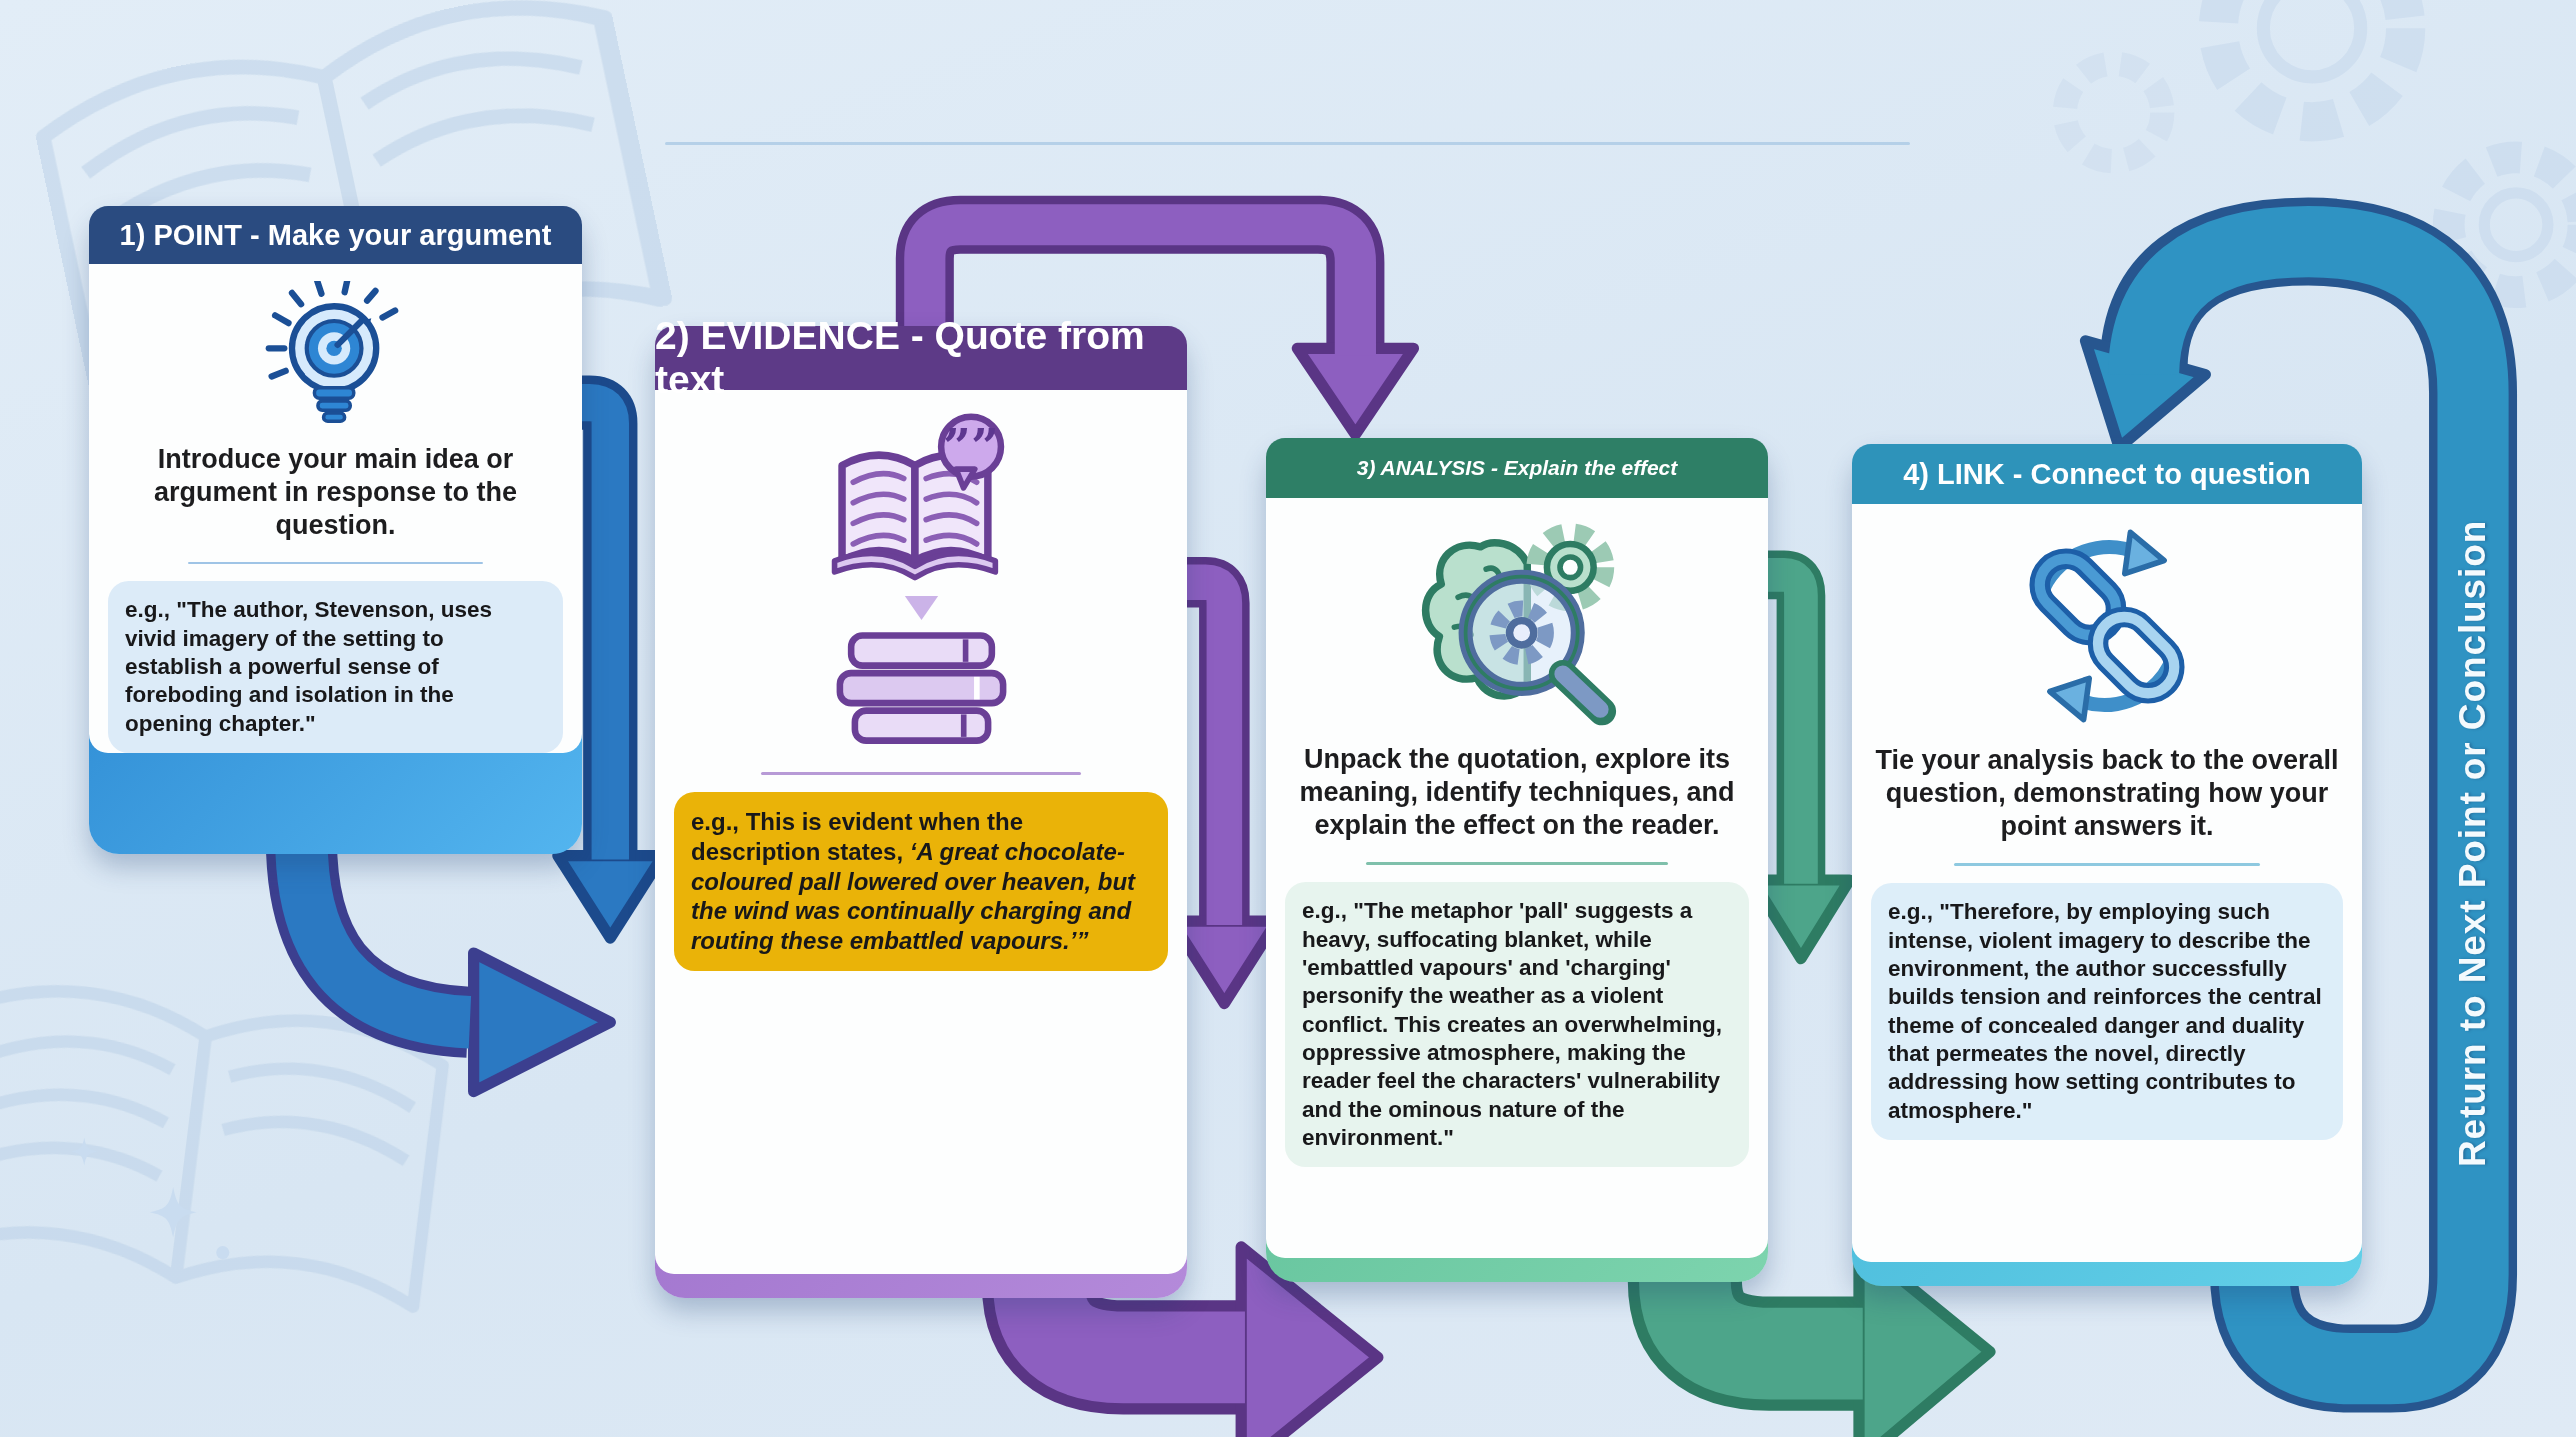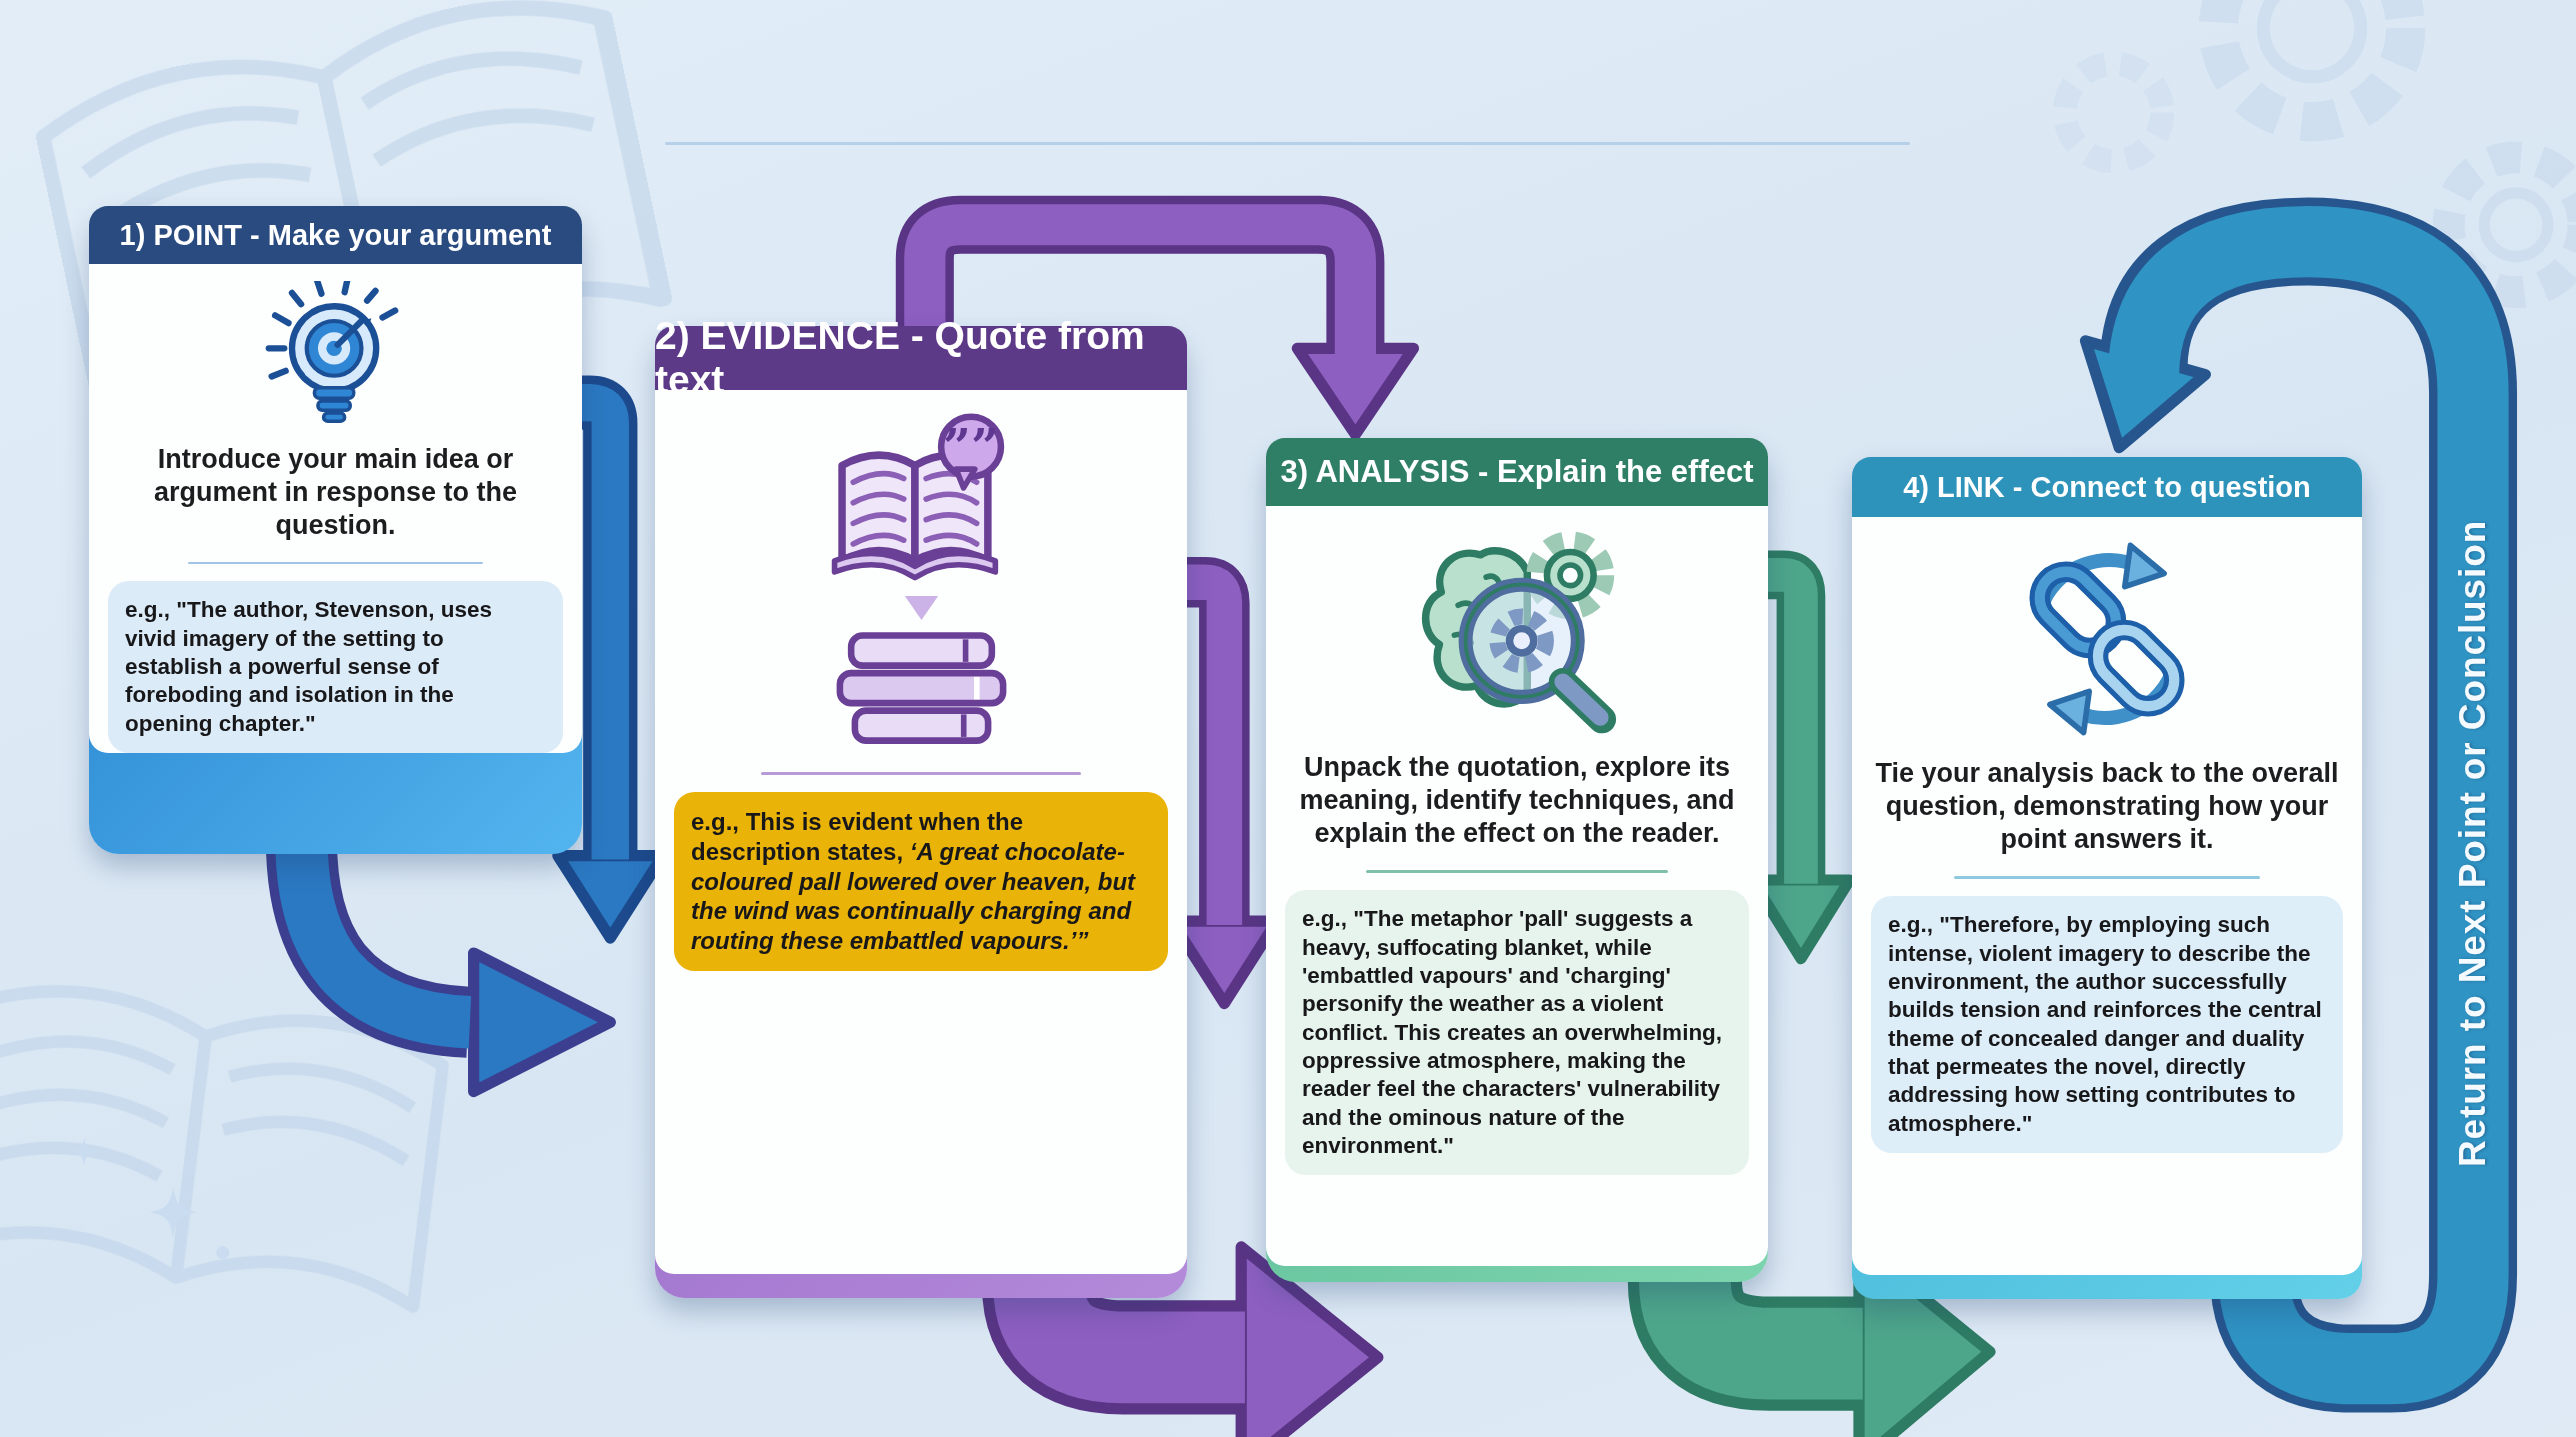--- a/index.html
+++ b/index.html
@@ -38,27 +38,27 @@
 
   .card2{left:655px;top:326px;width:532px;height:972px;
          background:linear-gradient(135deg,#8a5cc0,#b48ada);}
   .card2 .card-head{height:64px;background:#5d3a87;font-size:39px;}
   .card2 .card-body{height:884px;}
   .card2 .divider{background:#b79ad6;}
   .card2 .example{background:#eab308;font-size:24px;line-height:1.24;}
 
   .card3{left:1266px;top:438px;width:502px;height:844px;
          background:linear-gradient(135deg,#4db38c,#7dd4ae);}
-  .card3 .card-head{height:68px;background:#2e7f66;font-size:31px;}
+  .card3 .card-head{height:60px;background:#2e7f66;font-size:21px;font-style:italic;}
   .card3 .card-body{height:760px;}
   .card3 .divider{background:#7fc0ab;}
   .card3 .example{background:#e7f4ee;font-size:22.5px;line-height:1.26;}
 
-  .card4{left:1852px;top:457px;width:510px;height:842px;
-         background:linear-gradient(135deg,#35a8cf,#63d0e8);border-radius:23px;}
+  .card4{left:1852px;top:444px;width:510px;height:842px;
+         background:linear-gradient(135deg,#35a8cf,#63d0e8);}
   .card4 .card-head{height:60px;background:#2e93ba;font-size:29px;}
   .card4 .card-body{height:758px;}
   .card4 .divider{background:#8ec9e0;}
   .card4 .example{background:#ddeef9;font-size:22.5px;line-height:1.26;}
 
   .icon{display:block;}
   .icon-gap{margin-top:17px;}
 
   
   .return-band-label{position:absolute;left:2432px;top:403px;width:82px;height:880px;

